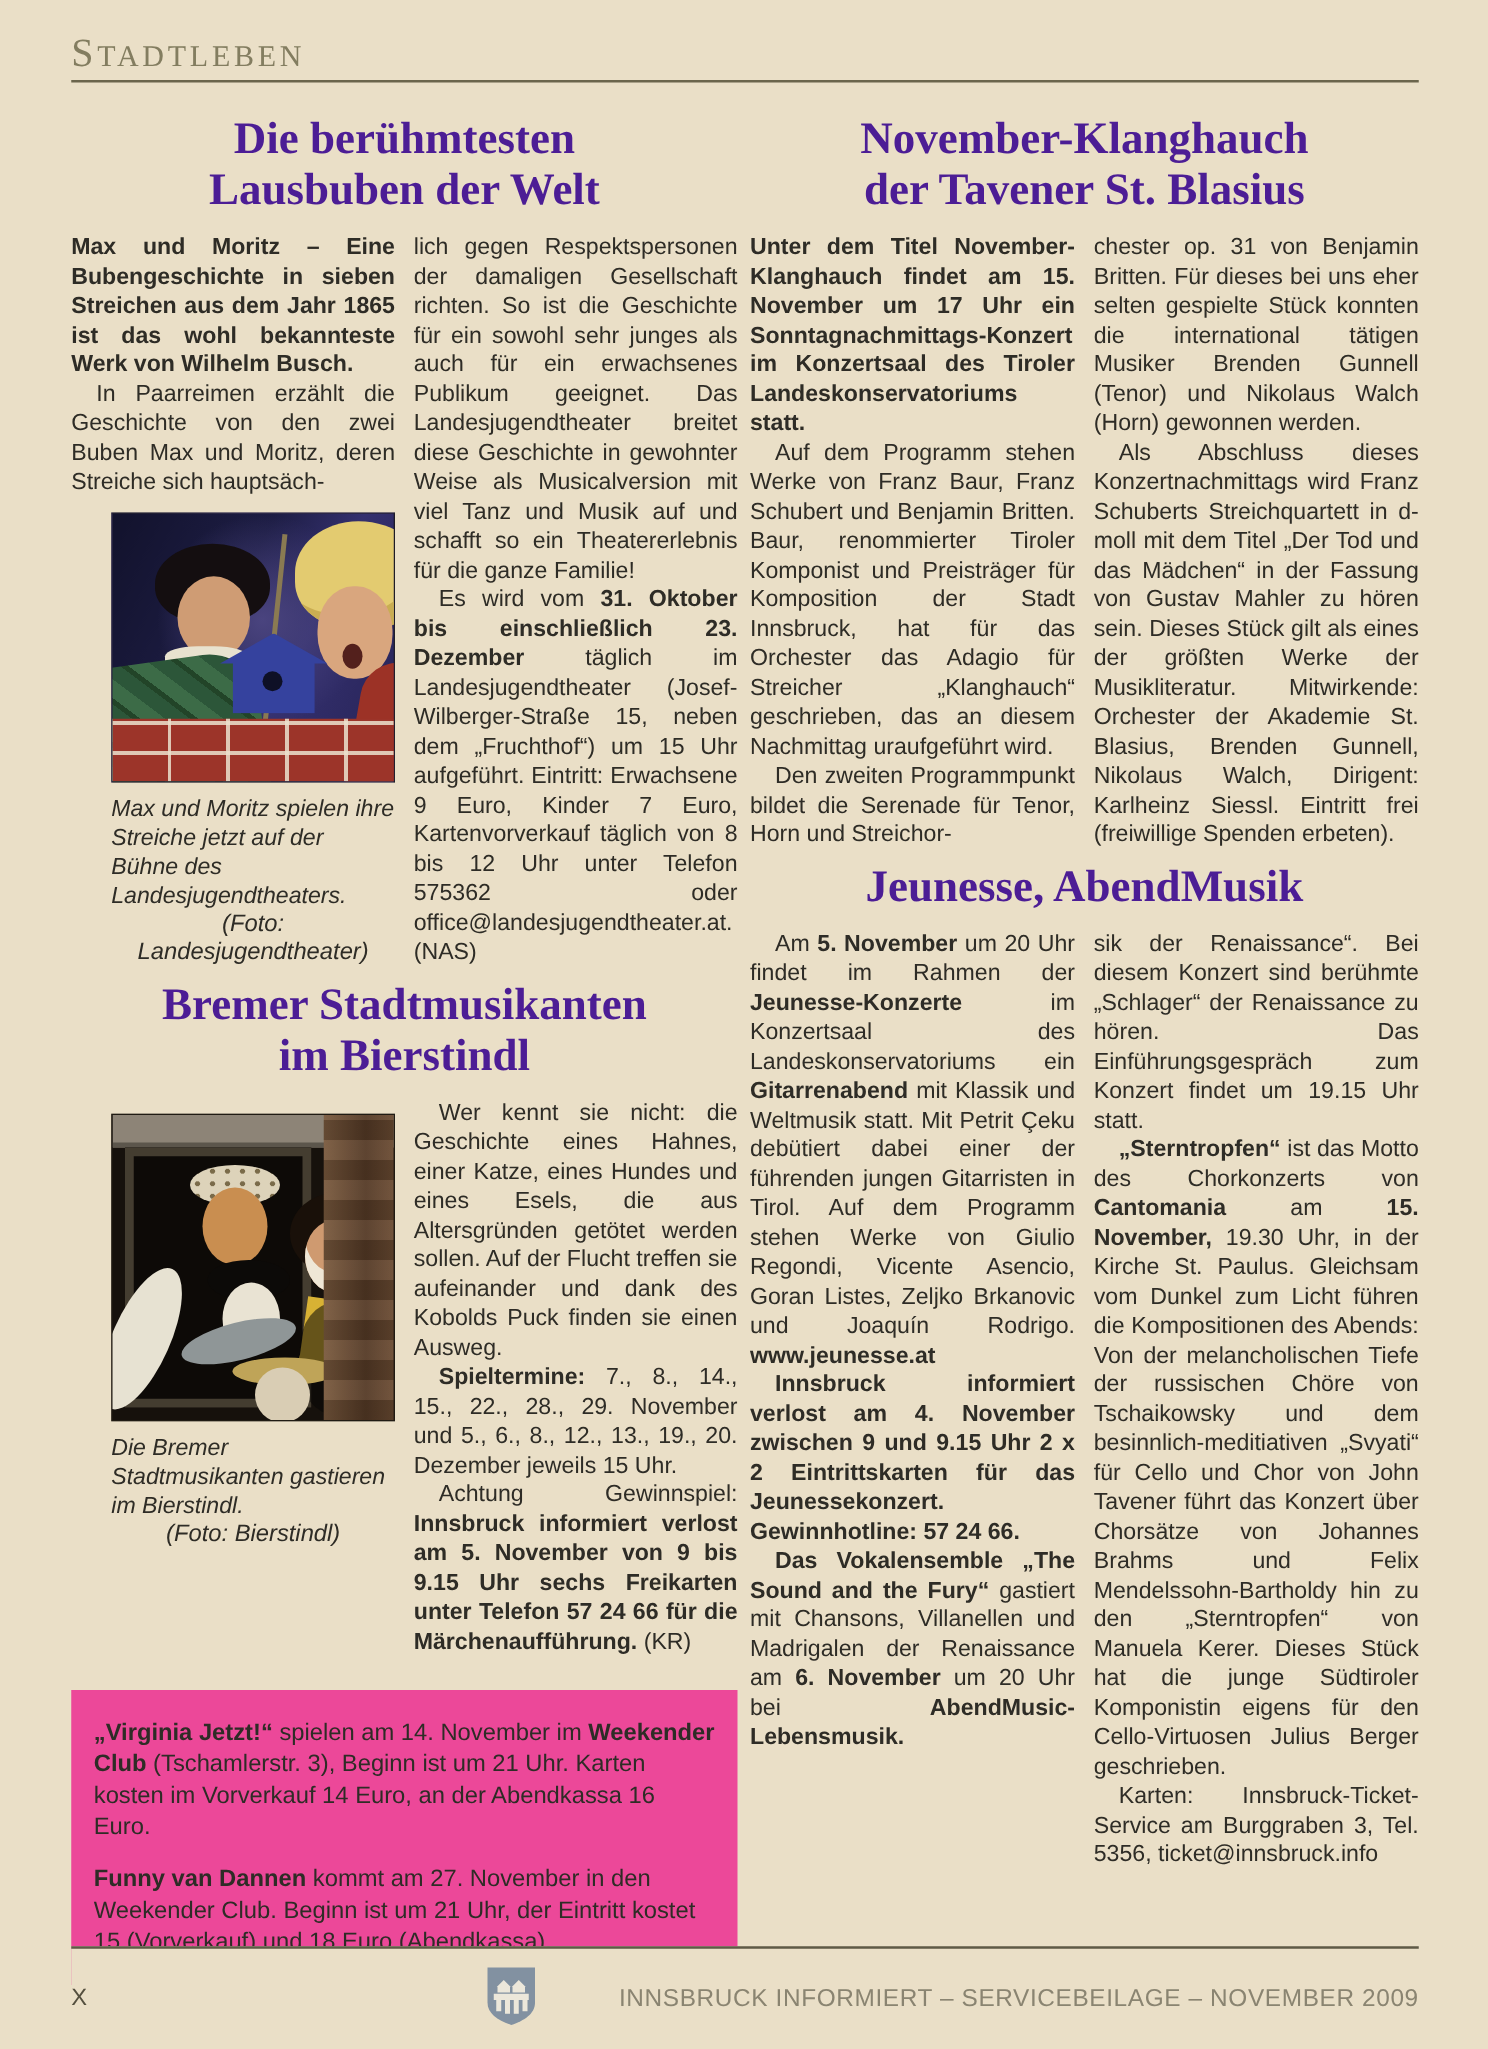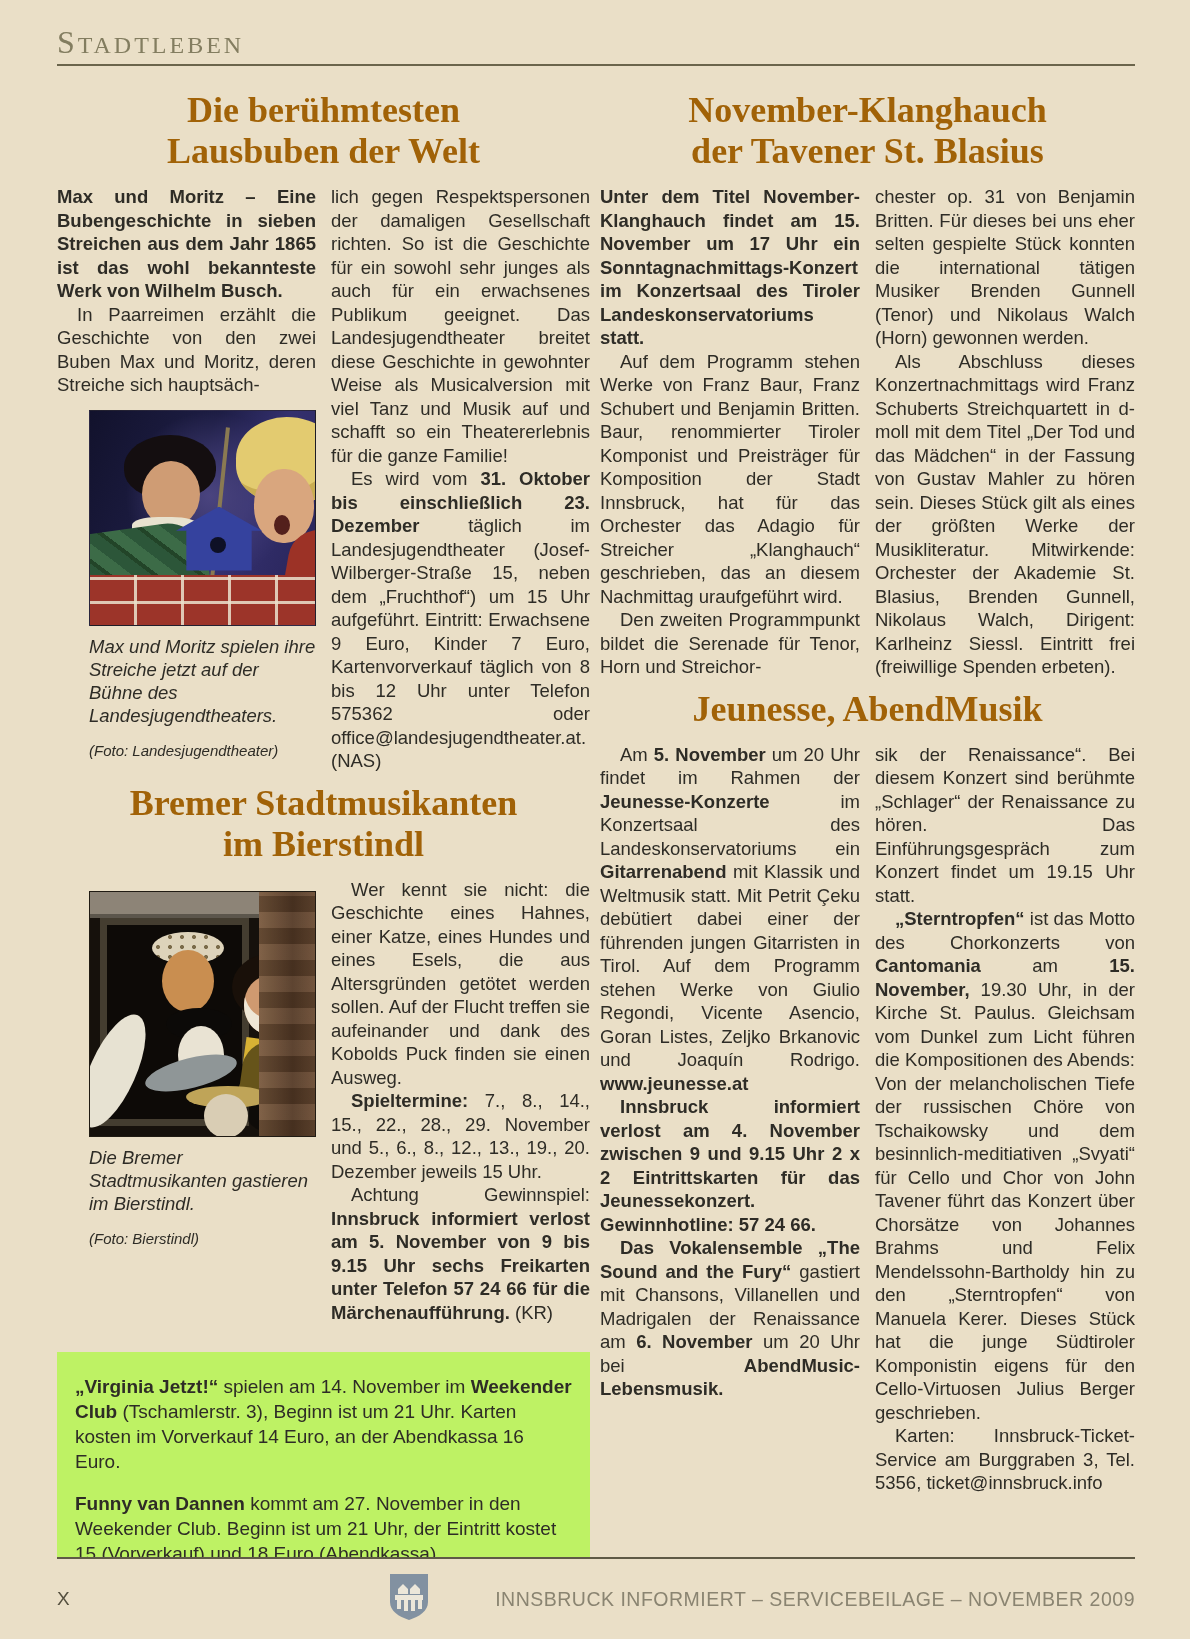--- a/index.html
+++ b/index.html
@@ -14,34 +14,34 @@
   .kicker::first-letter{font-size:32px;}
   .head-rule{border-bottom:2px solid #6b654c;margin-top:3px;}
 
   
   .halves{display:flex;margin-top:14px;}
   .half{width:533px;}
   .half.right{width:535px;margin-left:10px;}
   .cols{display:flex;gap:15px;}
   .col{flex:1;min-width:0;}
 
-  .headline{font-family:"Liberation Serif",serif;font-weight:bold;color:#a16207;
+  .headline{font-family:"Liberation Serif",serif;font-weight:bold;color:#4c1d95;
             text-align:center;font-size:36px;line-height:41px;margin:10px 0 13px;}
   .headline .hl-line{display:block;}
 
   p.body{margin:0;font-size:18.5px;line-height:23.5px;text-align:justify;}
   p.body.ind{text-indent:20px;}
   p.lede{font-weight:bold;}
   .b{font-weight:bold;}
 
   figure{margin:13px 0 0;padding-left:32px;}
   .photo{position:relative;width:100%;overflow:hidden;border:1px solid rgba(45,40,28,.45);box-sizing:border-box;}
   .photo div{position:absolute;}
   figcaption{font-style:italic;font-size:18.5px;line-height:23px;margin-top:9px;text-align:left;}
-  .credit{font-style:italic;font-size:15px;margin-top:15px;text-align:left;}
+  .credit{font-style:italic;font-size:19px;margin-top:2px;text-align:center;}
 
   
   .mm{height:216px;background:linear-gradient(115deg,#12122c 0%,#1d1d44 40%,#34306e 62%,#262255 100%);}
   .mm-glow{right:20px;top:0;width:170px;height:170px;background:radial-gradient(circle,#4a447f 0%,rgba(74,68,127,0) 70%);}
   .mm-hair1{left:34px;top:24px;width:92px;height:64px;background:#140e10;border-radius:50% 50% 45% 45%;}
   .mm-face1{left:52px;top:50px;width:58px;height:66px;background:#cf9c74;border-radius:50%;}
   .mm-collar1{left:42px;top:106px;width:66px;height:20px;background:#e8e2cf;border-radius:40%;}
   .mm-body1{left:-12px;top:116px;width:132px;height:110px;border-radius:20px 40px 0 0;transform:rotate(-8deg);
             background:repeating-linear-gradient(45deg,#2c5639 0 12px,#224428 12px 16px,#3c6b47 16px 28px);}
   .mm-hair2{left:146px;top:6px;width:106px;height:86px;background:#e3cb70;border-radius:55% 60% 50% 50%;
@@ -73,21 +73,21 @@
   .bi-beret{left:76px;top:116px;width:66px;height:32px;background:#0c0a08;border-radius:50%;}
   .bi-face3{left:88px;top:134px;width:46px;height:58px;background:#e9e3d3;border-radius:50%;}
   .bi-wing{left:0px;top:118px;width:46px;height:122px;background:#e7e2d2;border-radius:50%;transform:rotate(24deg);}
   .bi-disc{left:54px;top:166px;width:94px;height:30px;background:#8f9697;border-radius:50%;transform:rotate(-14deg);}
   .bi-vest{left:152px;top:148px;width:48px;height:62px;background:#d8b234;transform:rotate(8deg);}
   .bi-shadow{left:150px;top:150px;width:70px;height:90px;background:rgba(10,8,5,.55);border-radius:40%;}
   .bi-strawhat{left:96px;top:194px;width:84px;height:22px;background:#bfa458;border-radius:50%;}
   .bi-face4{left:114px;top:202px;width:44px;height:44px;background:#d9cdb4;border-radius:50%;}
 
   
-  .infobox{background:#bef264;padding:22px 18px;margin-top:28px;}
+  .infobox{background:#ec4899;padding:22px 18px;margin-top:28px;}
   .infobox p.body{text-align:left;font-size:19px;line-height:25px;}
   .infobox p.body + p.body{margin-top:17px;}
 
   
   footer{position:absolute;left:57px;right:55px;bottom:16px;background:#eadfc7;}
   .footer-rule{border-top:2px solid #5f5a46;}
   .footer-row{position:relative;display:flex;align-items:center;margin-top:16px;height:48px;}
   .page-num{font-size:19px;color:#55503f;}
   .footer-logo{position:absolute;left:330px;top:-2px;}
   .imprint{margin-left:auto;font-size:19.5px;color:#8a8471;letter-spacing:.5px;}

